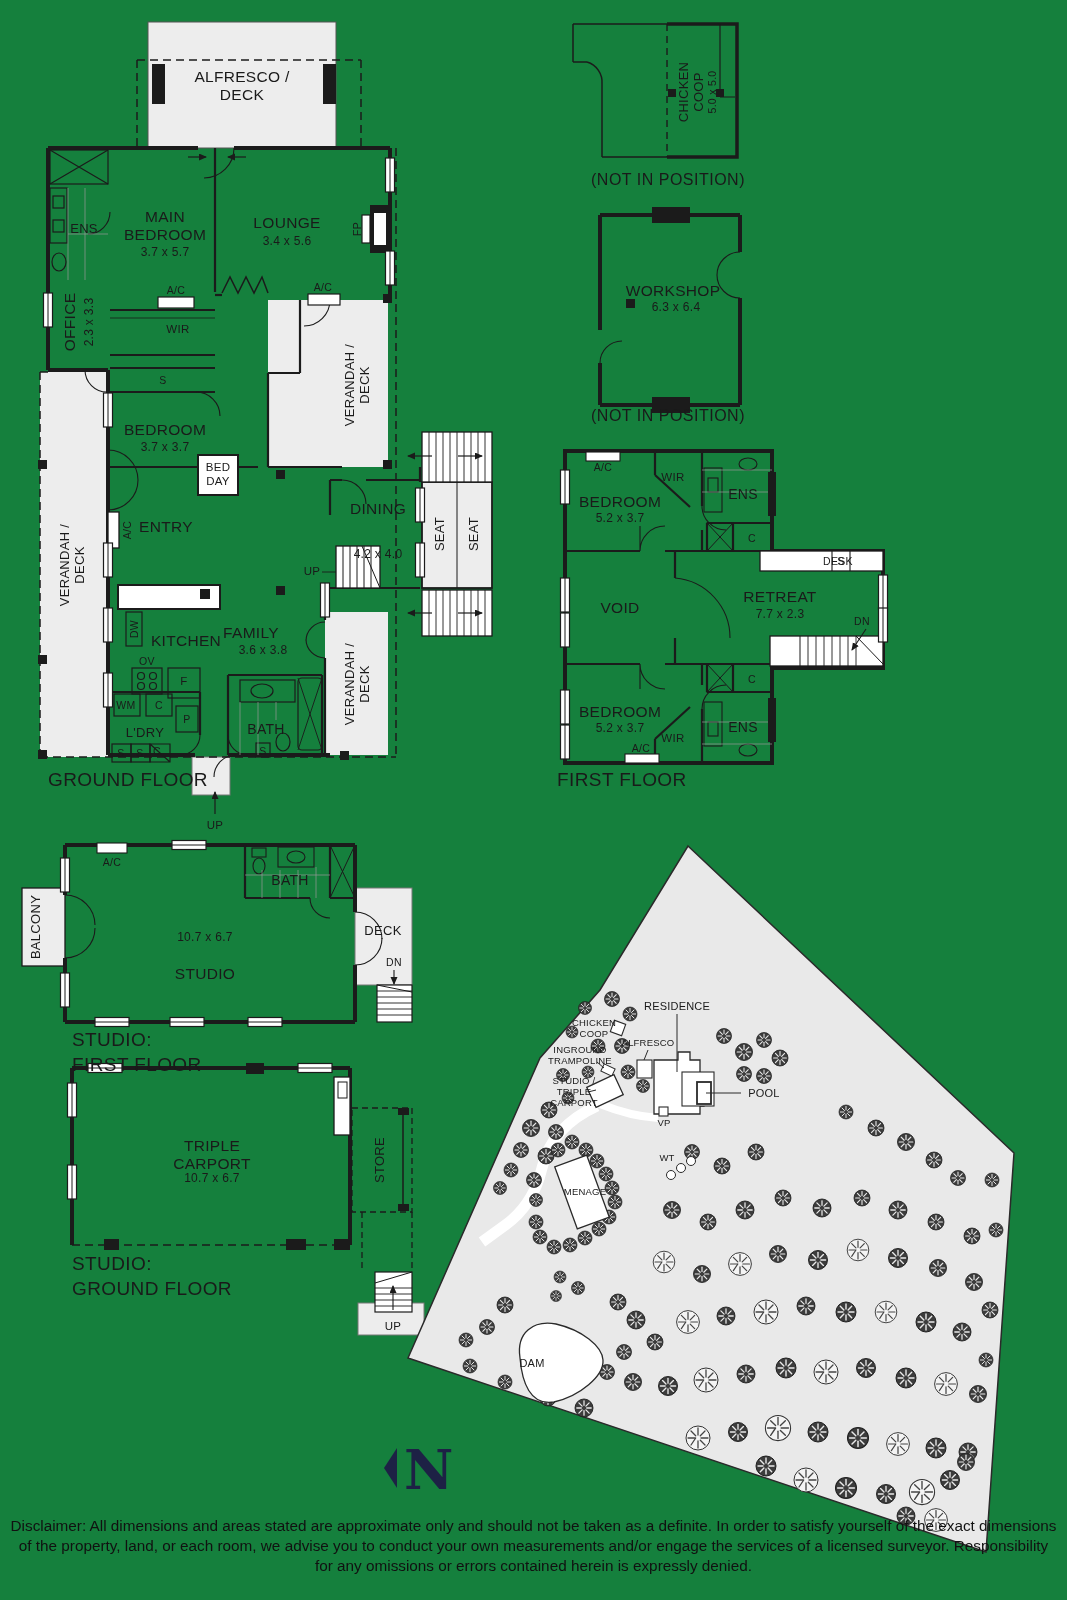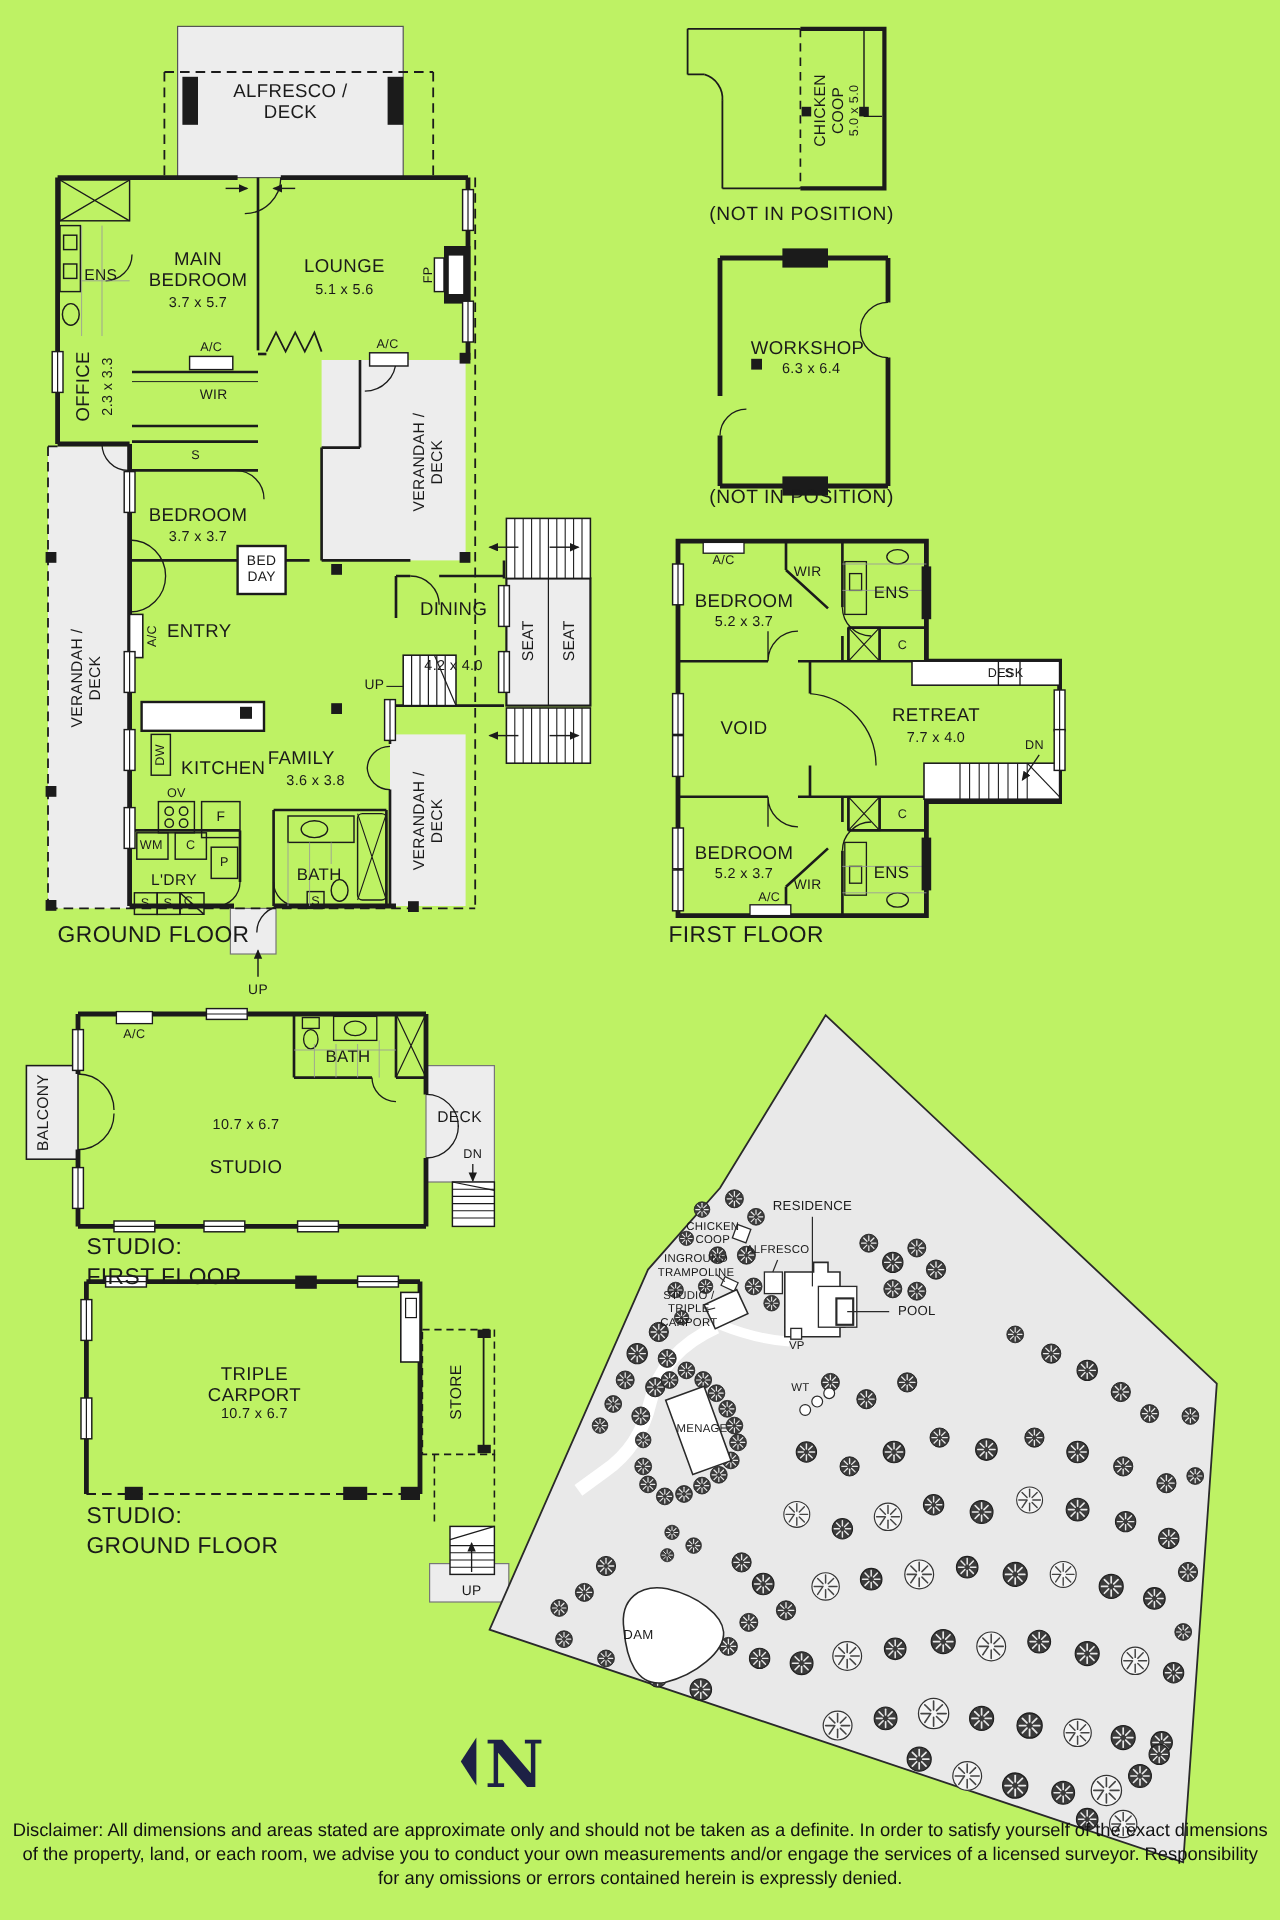--- a/index.html
+++ b/index.html
@@ -1,16 +1,16 @@
 <!DOCTYPE html>
 <html><head>
 <meta charset="utf-8">
 <style>
   html,body{margin:0;padding:0;background:#fff}
-  .canvas{position:relative;width:1067px;height:1600px;background:#bef264;overflow:hidden;
+  .canvas{position:relative;width:1067px;height:1600px;background:#15803d;overflow:hidden;
           font-family:"Liberation Sans",sans-serif;color:#1a1a1a}
   svg.plan{position:absolute;left:0;top:0}
   .lbl{position:absolute;transform:translate(-50%,-50%);white-space:pre-line;text-align:center;
        line-height:1.18;letter-spacing:.3px}
   .v{transform:translate(-50%,-50%) rotate(-90deg);white-space:pre}
   .v2{transform:translate(-50%,-50%) rotate(-90deg);white-space:pre-line}
   .rm{font-size:15.5px}
   .rm14{font-size:14px}
   .rm13{font-size:13px}
   .dims{font-size:12px}
@@ -543,21 +543,21 @@
   <polygon points="384,1468 397,1448 397,1488" fill="#1d2145"></polygon>
 </g>
 </svg>
 
 <div class="lbl rm" style="left:242px;top:86px">ALFRESCO /
 DECK</div>
 <div class="lbl rm" style="left:165px;top:226px">MAIN
 BEDROOM</div>
 <div class="lbl dims" style="left:165px;top:252px">3.7 x 5.7</div>
 <div class="lbl rm" style="left:287px;top:223px">LOUNGE</div>
-<div class="lbl dims" style="left:287px;top:241px">5.1 x 5.6</div>
+<div class="lbl dims" style="left:287px;top:241px">3.4 x 5.6</div>
 <div class="lbl rm13" style="left:84px;top:229px">ENS</div>
 <div class="lbl rm v" style="left:70px;top:322px">OFFICE</div>
 <div class="lbl dims v" style="left:89px;top:322px">2.3 x 3.3</div>
 <div class="lbl sm" style="left:176px;top:290px">A/C</div>
 <div class="lbl sm11" style="left:178px;top:330px">WIR</div>
 <div class="lbl sm" style="left:163px;top:380px">S</div>
 <div class="lbl rm" style="left:165px;top:430px">BEDROOM</div>
 <div class="lbl dims" style="left:165px;top:447px">3.7 x 3.7</div>
 <div class="lbl sm11" style="left:218px;top:475px">BED
 DAY</div>
@@ -604,21 +604,21 @@
 
 <div class="lbl sm" style="left:603px;top:467px">A/C</div>
 <div class="lbl rm" style="left:620px;top:502px">BEDROOM</div>
 <div class="lbl dims" style="left:620px;top:518px">5.2 x 3.7</div>
 <div class="lbl sm11" style="left:673px;top:478px">WIR</div>
 <div class="lbl rm14" style="left:743px;top:494px">ENS</div>
 <div class="lbl sm" style="left:752px;top:538px">C</div>
 <div class="lbl sm" style="left:841px;top:561px">S</div>
 <div class="lbl sm" style="left:838px;top:561px">DESK</div>
 <div class="lbl rm" style="left:780px;top:597px">RETREAT</div>
-<div class="lbl dims" style="left:780px;top:614px">7.7 x 4.0</div>
+<div class="lbl dims" style="left:780px;top:614px">7.7 x 2.3</div>
 <div class="lbl rm" style="left:620px;top:608px">VOID</div>
 <div class="lbl sm" style="left:862px;top:621px">DN</div>
 <div class="lbl sm" style="left:752px;top:679px">C</div>
 <div class="lbl rm" style="left:620px;top:712px">BEDROOM</div>
 <div class="lbl dims" style="left:620px;top:728px">5.2 x 3.7</div>
 <div class="lbl rm14" style="left:743px;top:727px">ENS</div>
 <div class="lbl sm11" style="left:673px;top:739px">WIR</div>
 <div class="lbl sm" style="left:641px;top:748px">A/C</div>
 <div class="title" style="left:557px;top:768px">FIRST FLOOR</div>
 

